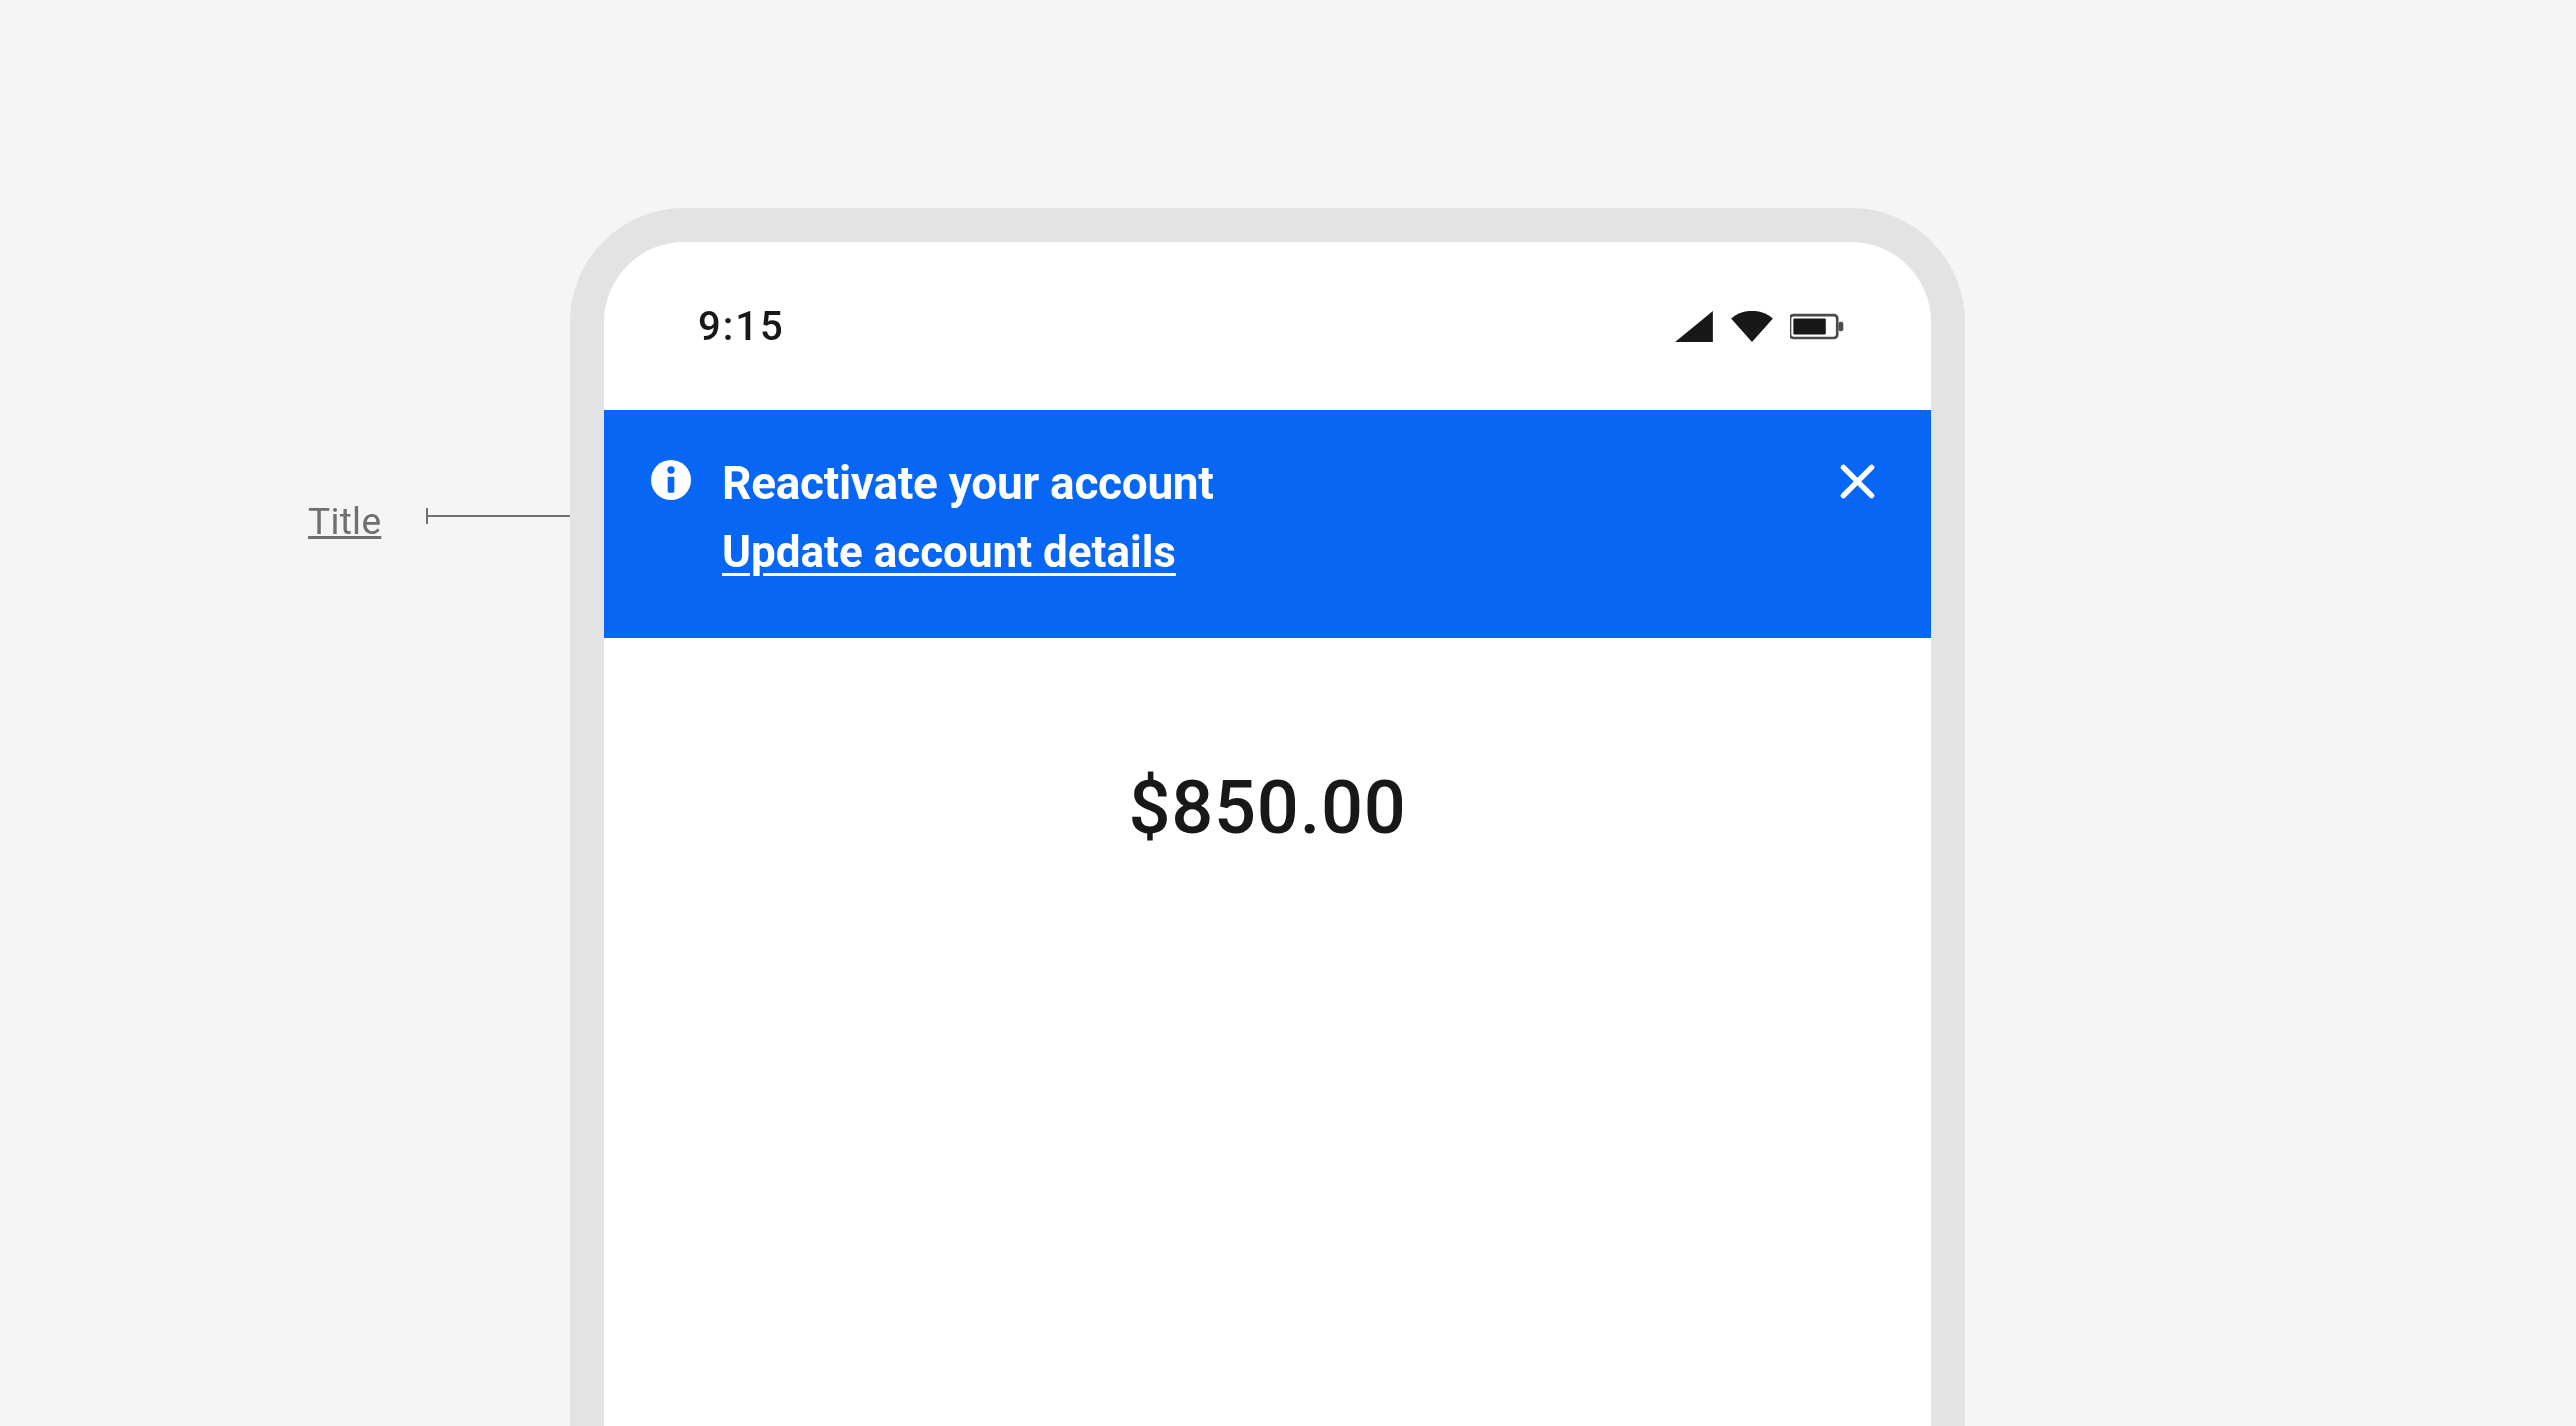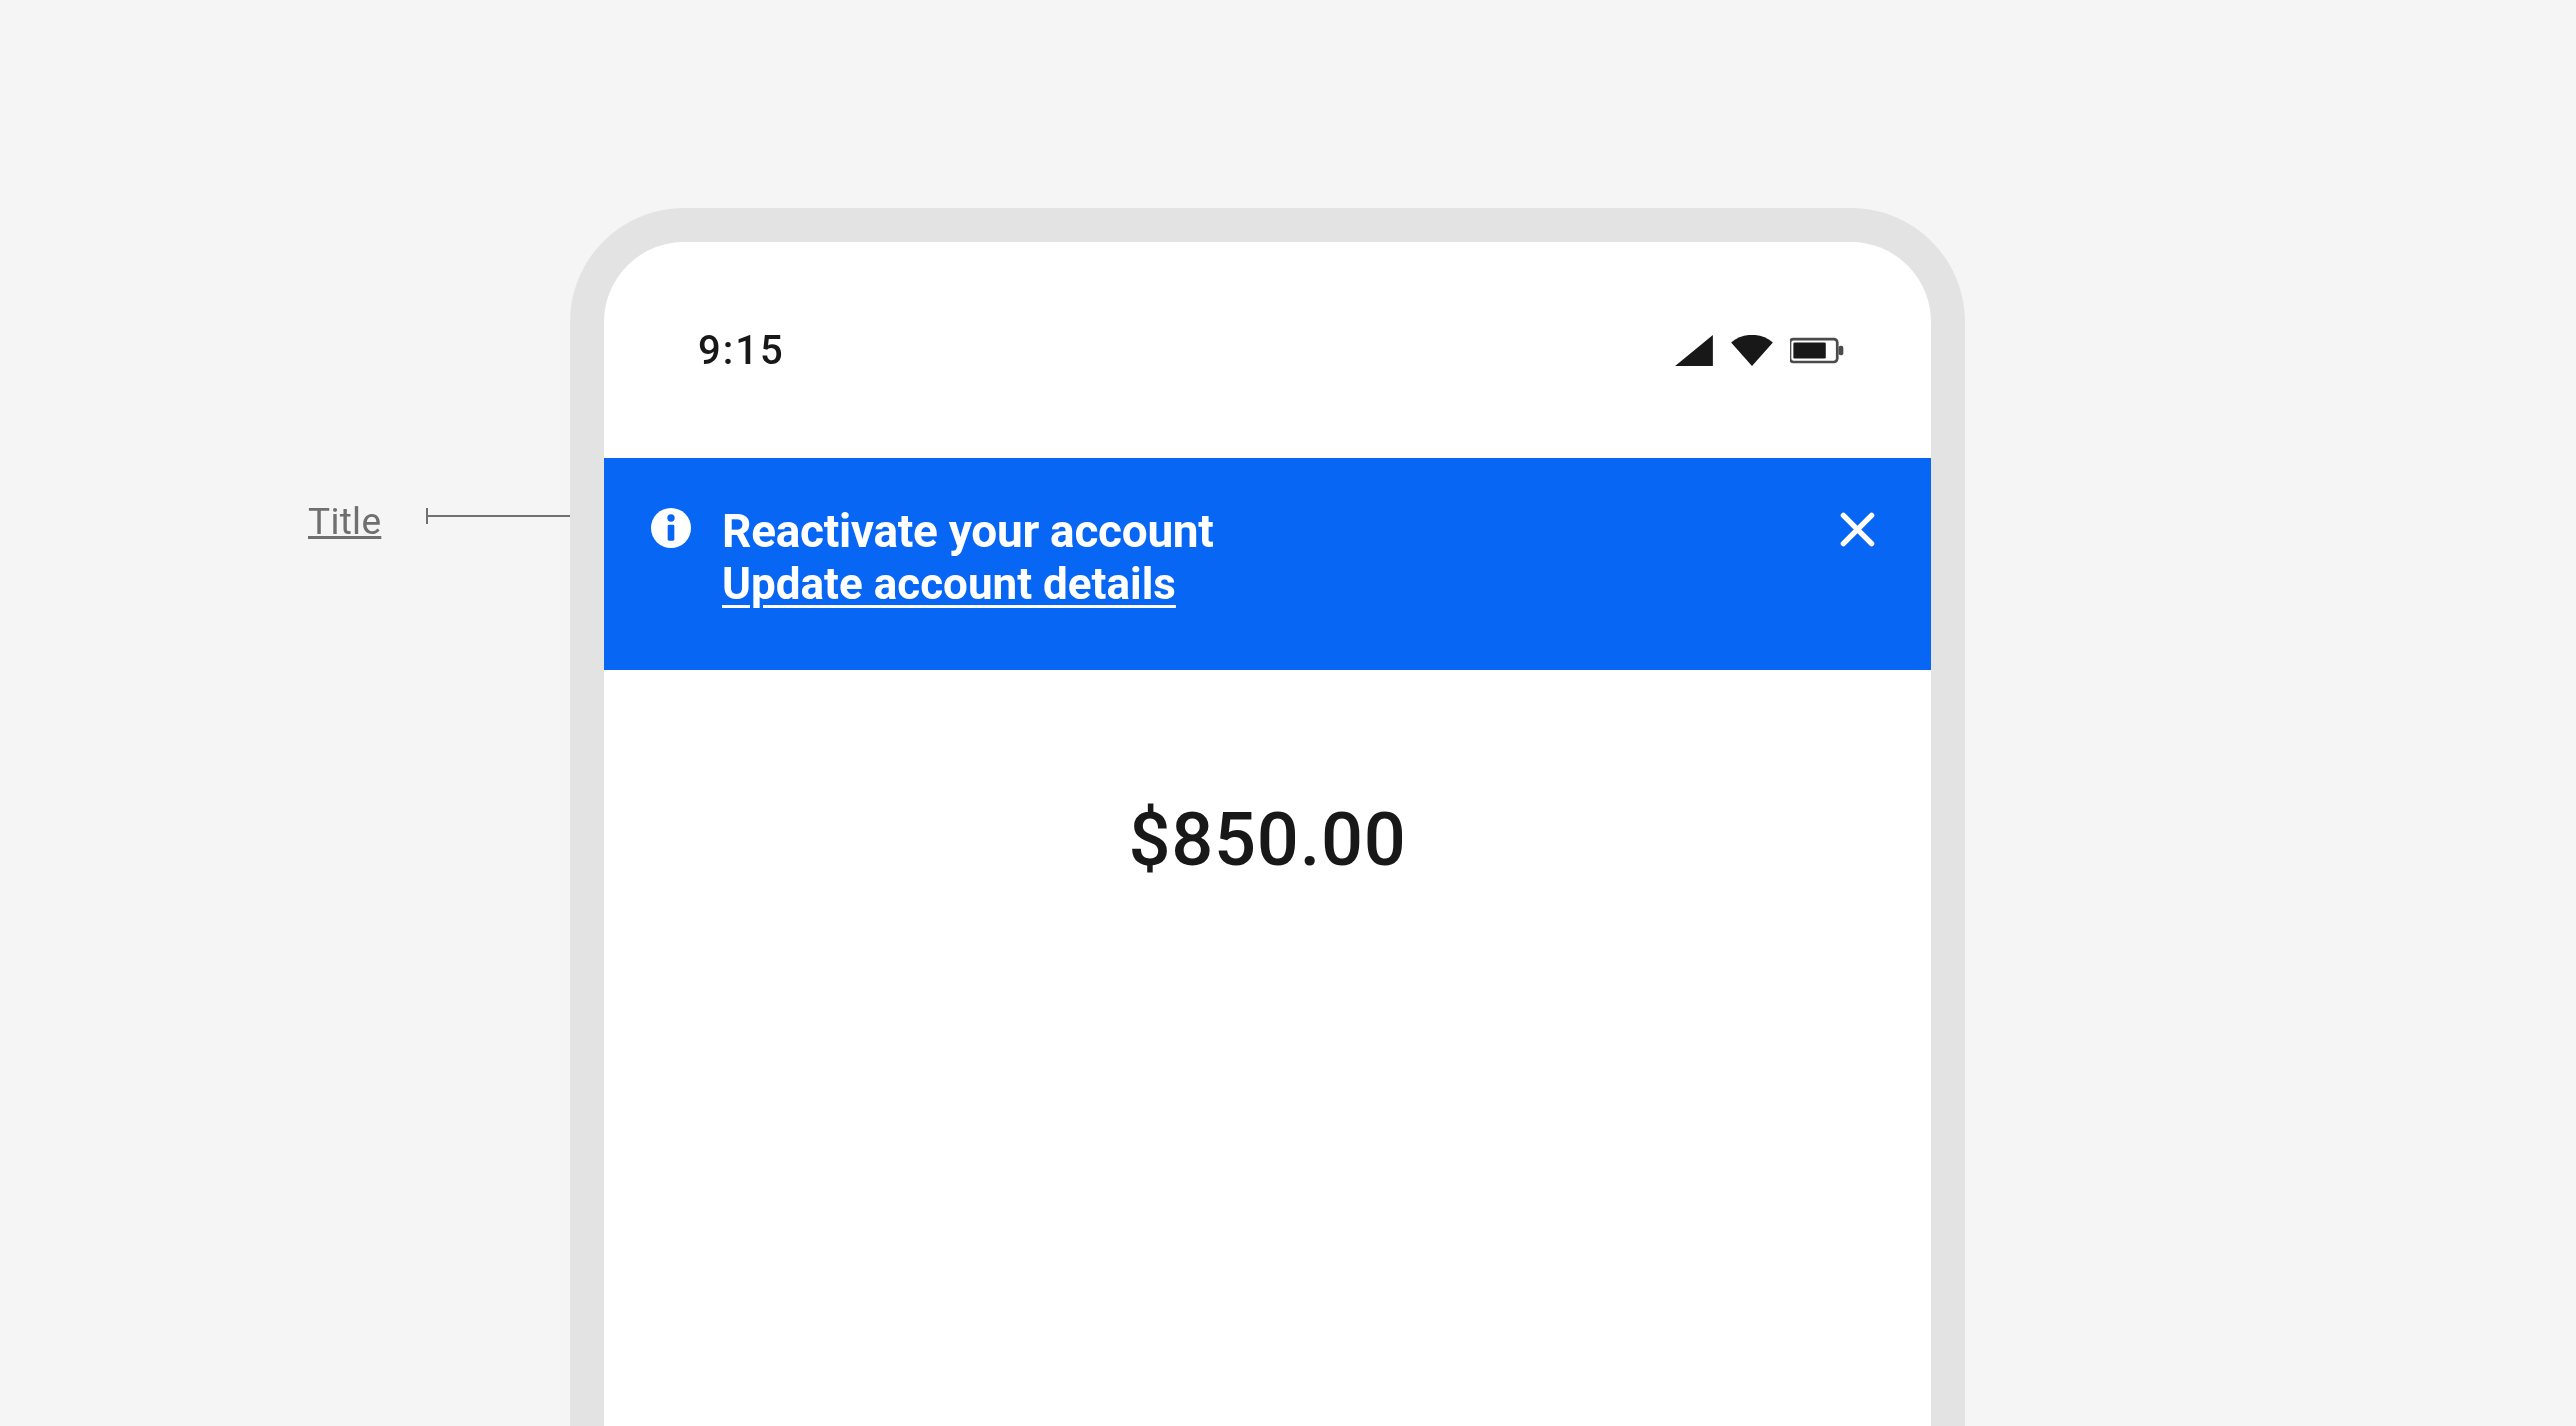--- a/index.html
+++ b/index.html
@@ -61,21 +61,21 @@
     height:1476px; 
     border:34px solid var(--device-border);
     border-radius:114px;
     background:#ffffff;
     box-sizing:border-box;
     overflow:hidden;
   }
 
   
   .status-bar{
-    height:216px;
+    height:168px;
     display:flex;
     align-items:center;
     justify-content:space-between;
     padding:0 87px 0 94px;
     box-sizing:border-box;
   }
   .status-time{
     font-size:40px;
     font-weight:500;
     color:var(--text-dark);
@@ -104,21 +104,21 @@
     margin-top:2.7px;
   }
   .banner-body{
     flex:1 1 auto;
     min-width:0;
   }
   .banner-title{
     font-size:46px;
     font-weight:700;
     line-height:1.15;
-    margin:0 0 0 0;
+    margin:0 0 16px 0;
     letter-spacing:-0.3px;
   }
   .banner-desc{
     font-size:42px;
     font-weight:400;
     line-height:1.35;
     margin:0 0 60px 0;
     max-width:939px;
   }
   .banner-link{

